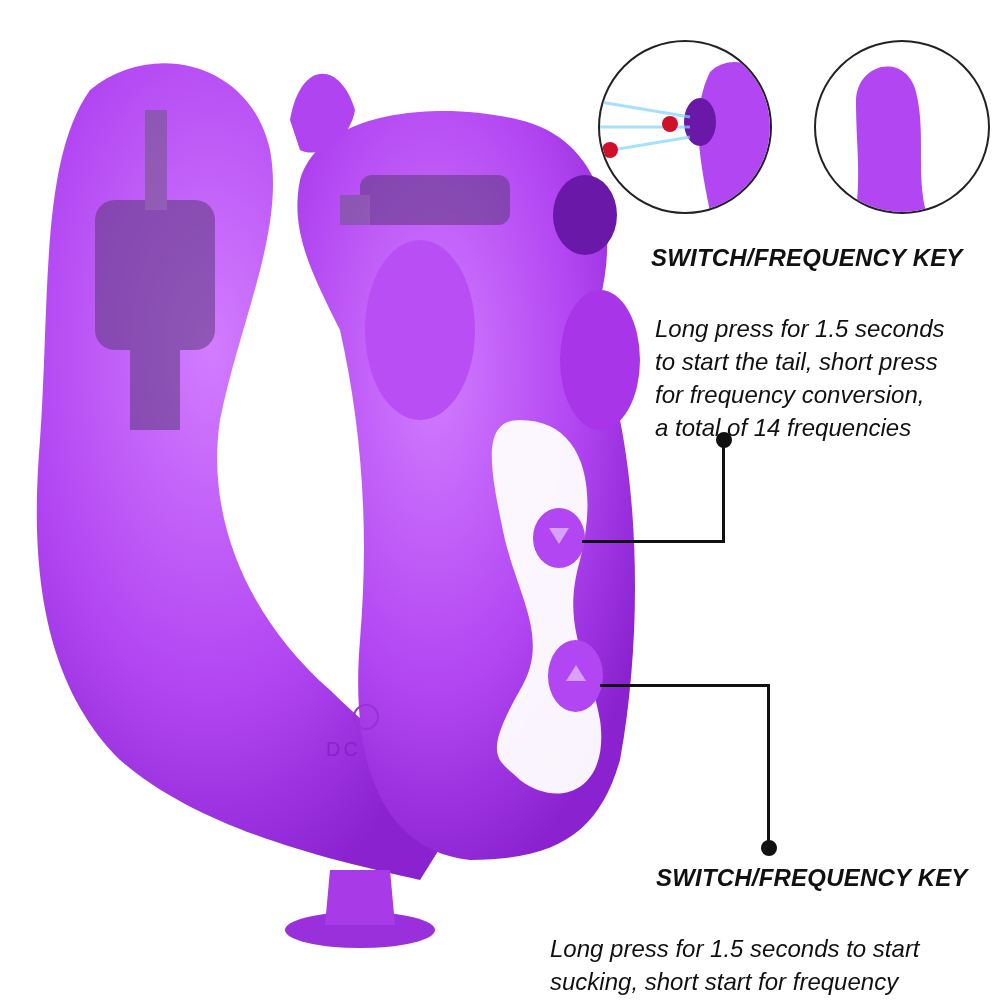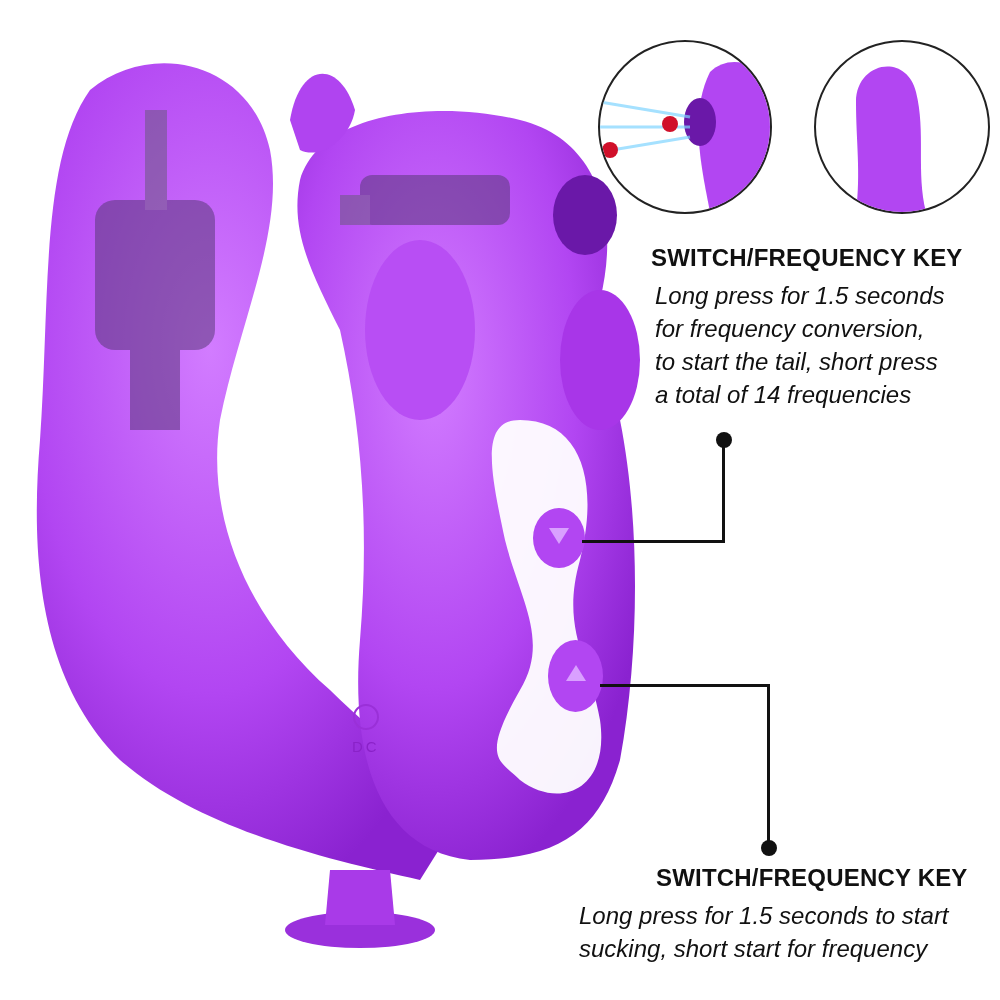--- a/index.html
+++ b/index.html
@@ -1,19 +1,19 @@
 <!DOCTYPE html>
 <html><head>
 <meta charset="utf-8">
 <style>
   html,body{margin:0;padding:0;background:#ffffff;}
   body{width:1000px;height:1000px;position:relative;overflow:hidden;font-family:"Liberation Sans",sans-serif;}
   .abs{position:absolute;}
-  .title{font-weight:bold;font-size:24px;color:#111;letter-spacing:0.2px;text-align:right;}
-  .desc{font-style:italic;font-size:24px;color:#111;line-height:33px;}
+  .title{font-weight:bold;font-style:italic;font-size:24px;color:#111;letter-spacing:0.2px;text-align:right;}
+  .desc{font-style:italic;font-size:24px;color:#111;line-height:33px;margin-top:33px;}
   .circle{border:2px solid #222;border-radius:50%;overflow:hidden;background:#fff;}
   .dot{width:16px;height:16px;border-radius:50%;background:#111;}
   .line{background:#111;}
 </style>
 </head>
 <body>
 
 <svg class="abs" style="left:0;top:0" width="1000" height="1000" viewBox="0 0 1000 1000">
   <defs>
     <radialGradient id="pg" cx="40%" cy="35%" r="70%">
@@ -50,21 +50,21 @@
 
   <path d="M520,420 C580,420 600,480 580,560 C560,630 590,660 600,720 C610,790 560,810 520,780 C500,760 480,760 520,690 C550,640 520,600 505,540 C490,470 480,420 520,420 Z" fill="#ffffff" opacity="0.95"></path>
 
   <circle cx="366" cy="717" r="12" fill="none" stroke="#9a30d8" stroke-width="2"></circle>
 </svg>
 
 <div class="abs" style="left:533px;top:508px;width:52px;height:60px;border-radius:50%;background:#b246f2;"></div>
 <div class="abs" style="left:549px;top:528px;width:0;height:0;border-left:10px solid transparent;border-right:10px solid transparent;border-top:16px solid #d9a0ff;"></div>
 <div class="abs" style="left:548px;top:640px;width:55px;height:72px;border-radius:50%;background:#b246f2;"></div>
 <div class="abs" style="left:566px;top:665px;width:0;height:0;border-left:10px solid transparent;border-right:10px solid transparent;border-bottom:16px solid #d9a0ff;"></div>
-<div class="abs" style="left:352px;top:738px;font-size:15px;color:#8a22c8;letter-spacing:3px;">DC</div>
+<div class="abs" style="left:326px;top:738px;font-size:20px;color:#8a22c8;letter-spacing:3px;">DC</div>
 
 <div class="abs circle" style="left:598px;top:40px;width:170px;height:170px;">
   <svg width="170" height="170" viewBox="0 0 170 170">
     <path d="M110,170 C100,120 90,70 110,30 C130,10 170,20 170,60 L170,170 Z" fill="#b246f2"></path>
     <ellipse cx="100" cy="80" rx="16" ry="24" fill="#6a18a8"></ellipse>
     <line x1="0" y1="60" x2="90" y2="75" stroke="#7fd4ff" stroke-width="3" opacity="0.7"></line>
     <line x1="0" y1="85" x2="90" y2="85" stroke="#7fd4ff" stroke-width="3" opacity="0.7"></line>
     <line x1="0" y1="110" x2="90" y2="95" stroke="#7fd4ff" stroke-width="3" opacity="0.7"></line>
     <circle cx="70" cy="82" r="8" fill="#d0102a"></circle>
     <circle cx="10" cy="108" r="8" fill="#d0102a"></circle>
@@ -72,30 +72,30 @@
 </div>
 <div class="abs circle" style="left:814px;top:40px;width:172px;height:170px;">
   <svg width="172" height="170" viewBox="0 0 172 170">
     <path d="M40,60 C40,20 90,10 100,50 C110,90 100,130 110,170 L40,170 C45,130 40,100 40,60 Z" fill="#b246f2"></path>
   </svg>
 </div>
 
 <div class="abs title" style="left:651px;top:244px;">SWITCH/FREQUENCY KEY</div>
 <div class="abs desc" style="left:655px;top:279px;">
   <div>Long press for 1.5 seconds</div>
+  <div>to start the tail, short press</div>
   <div>for frequency conversion,</div>
-  <div>to start the tail, short press</div>
   <div>a total of 14 frequencies</div>
 </div>
 
 <div class="abs dot" style="left:716px;top:432px;"></div>
 <div class="abs line" style="left:722px;top:446px;width:3px;height:96px;"></div>
 <div class="abs line" style="left:582px;top:540px;width:143px;height:3px;"></div>
 
 <div class="abs line" style="left:600px;top:684px;width:170px;height:3px;"></div>
 <div class="abs line" style="left:767px;top:684px;width:3px;height:158px;"></div>
 <div class="abs dot" style="left:761px;top:840px;"></div>
 
 <div class="abs title" style="left:656px;top:864px;">SWITCH/FREQUENCY KEY</div>
-<div class="abs desc" style="left:579px;top:899px;">
+<div class="abs desc" style="left:550px;top:899px;">
   <div>Long press for 1.5 seconds to start</div>
   <div>sucking, short start for frequency</div>
 </div>
 
 </body></html>

